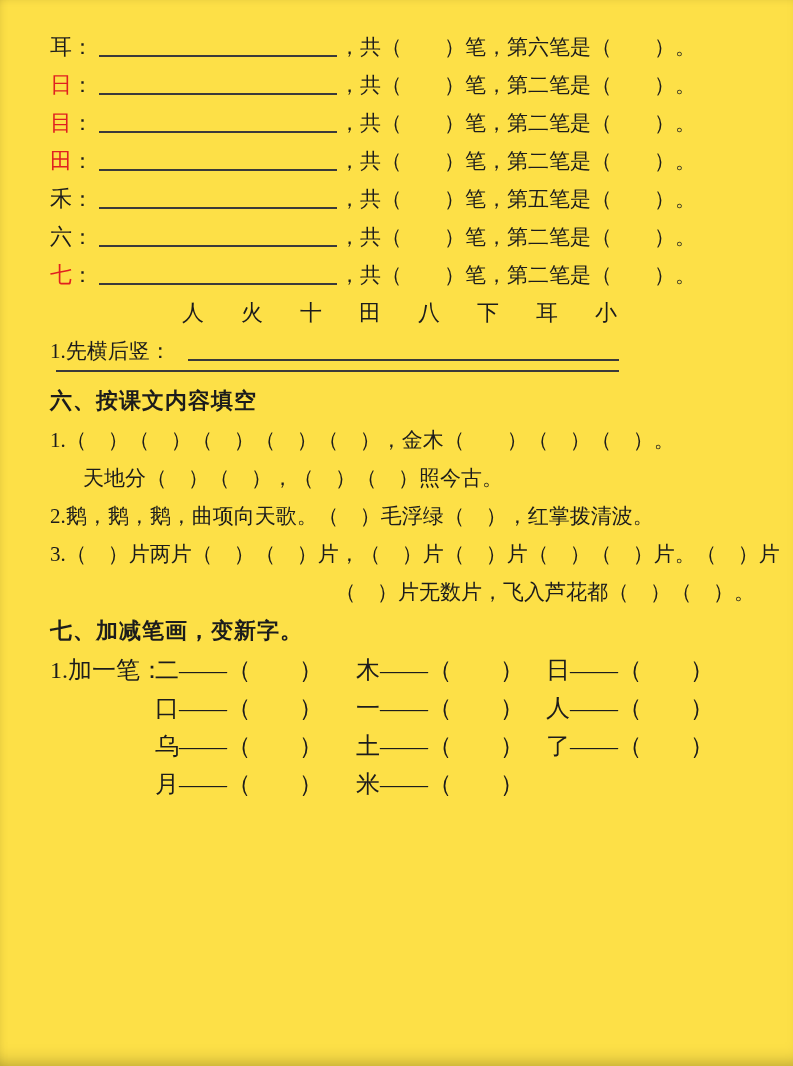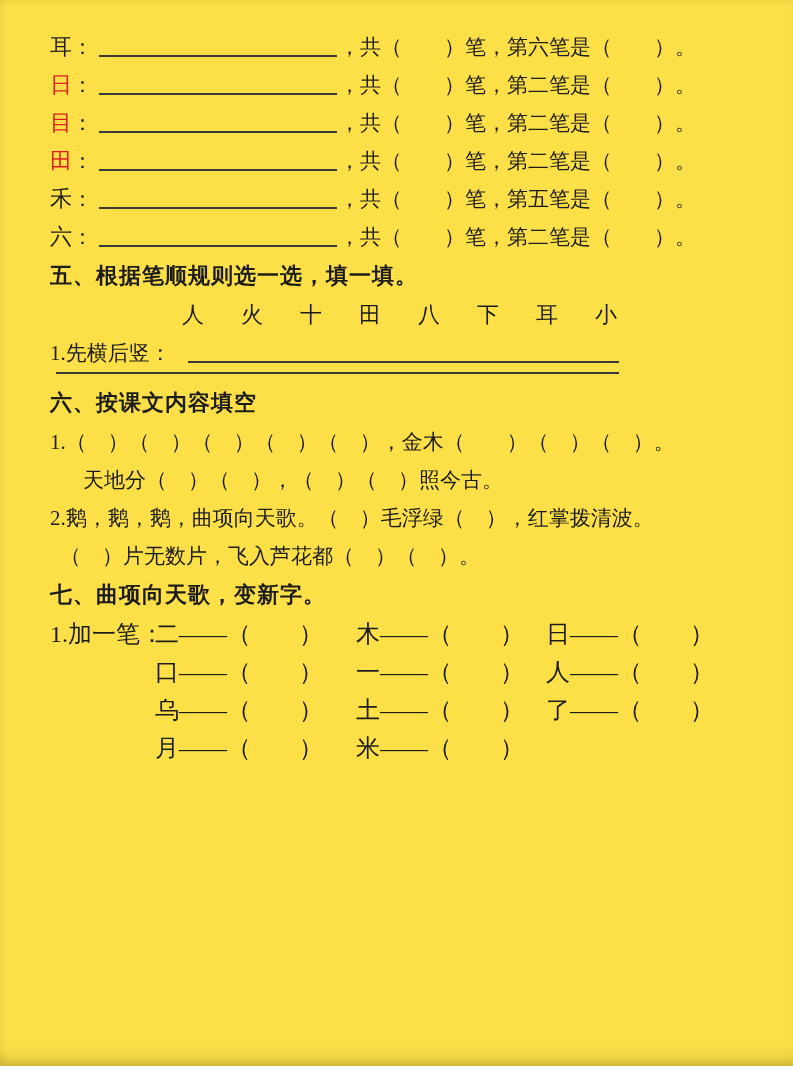--- a/index.html
+++ b/index.html
@@ -32,21 +32,21 @@
   .sec-title { font-weight:bold; font-size:22px; line-height:40px; letter-spacing:1px; }
 
   
   .bank { display:flex; gap:37px; padding-left:132px; line-height:38px; font-size:22px; }
   .s5item { display:flex; line-height:38px; font-size:21px; padding-right:136px; white-space:nowrap;gap:11px; }
   .flexblank { flex:1; margin-left:6px; margin-bottom:9px; border-bottom:2px solid #3a3a3a; }
 
   
   .s6line { line-height:38px; font-size:21px; white-space:nowrap; }
   .indent1 { padding-left:33px; }
-  .indent2 { padding-left:10px; }
+  .indent2 { padding-left:10px;text-align:right; }
 
   
   .s7grid {
     display:grid;
     grid-template-columns:105px 201px 190px auto;
     font-size:24px; line-height:38px;
     white-space:nowrap;
   }
 </style>
 </head>
@@ -55,24 +55,24 @@
 <div class="page">
   <div class="content">
 
     <div>
       <div class="stroke-row"><span class="ch" style="color: rgb(28, 28, 28);">耳</span><span>：</span><span class="blank"></span><span>，共（　　）笔，第六笔是（　　）。</span></div>
       <div class="stroke-row"><span class="ch" style="color: rgb(224, 32, 32);">日</span><span>：</span><span class="blank"></span><span>，共（　　）笔，第二笔是（　　）。</span></div>
       <div class="stroke-row"><span class="ch" style="color: rgb(224, 32, 32);">目</span><span>：</span><span class="blank"></span><span>，共（　　）笔，第二笔是（　　）。</span></div>
       <div class="stroke-row"><span class="ch" style="color: rgb(224, 32, 32);">田</span><span>：</span><span class="blank"></span><span>，共（　　）笔，第二笔是（　　）。</span></div>
       <div class="stroke-row"><span class="ch" style="color: rgb(28, 28, 28);">禾</span><span>：</span><span class="blank"></span><span>，共（　　）笔，第五笔是（　　）。</span></div>
       <div class="stroke-row"><span class="ch" style="color: rgb(28, 28, 28);">六</span><span>：</span><span class="blank"></span><span>，共（　　）笔，第二笔是（　　）。</span></div>
+      <div class="stroke-row"><span class="ch" style="color: rgb(224, 32, 32);">七</span><span>：</span><span class="blank"></span><span>，共（　　）笔，第二笔是（　　）。</span></div>
     </div>
 
     <div>
-      <div class="sec-title">五、根据笔顺规则选一选，填一填。</div>
       <div class="bank">
         <span>人</span>
         <span>火</span>
         <span>十</span>
         <span>田</span>
         <span>八</span>
         <span>下</span>
         <span>耳</span>
         <span>小</span>
       </div>
@@ -83,25 +83,26 @@
       <div class="s5item">
           <span class="flexblank"></span>
         </div>
     </div>
 
     <div>
       <div class="sec-title">六、按课文内容填空</div>
       <div class="s6line">1.（　）（　）（　）（　）（　），金木（　　）（　）（　）。</div>
       <div class="s6line indent1">天地分（　）（　），（　）（　）照今古。</div>
       <div class="s6line">2.鹅，鹅，鹅，曲项向天歌。（　）毛浮绿（　），红掌拨清波。</div>
+      <div class="s6line">3.（　）片两片（　）（　）片，（　）片（　）片（　）（　）片。（　）片</div>
       <div class="s6line indent2">（　）片无数片，飞入芦花都（　）（　）。</div>
     </div>
 
     <div>
-      <div class="sec-title">七、曲项向天歌，变新字。</div>
+      <div class="sec-title">七、加减笔画，变新字。</div>
       <div class="s7grid">
         <span>1.加一笔：</span>
         <span>二——（　　）</span>
         <span>木——（　　）</span>
         <span>日——（　　）</span>
 
         <span></span>
         <span>口——（　　）</span>
         <span>一——（　　）</span>
         <span>人——（　　）</span>

